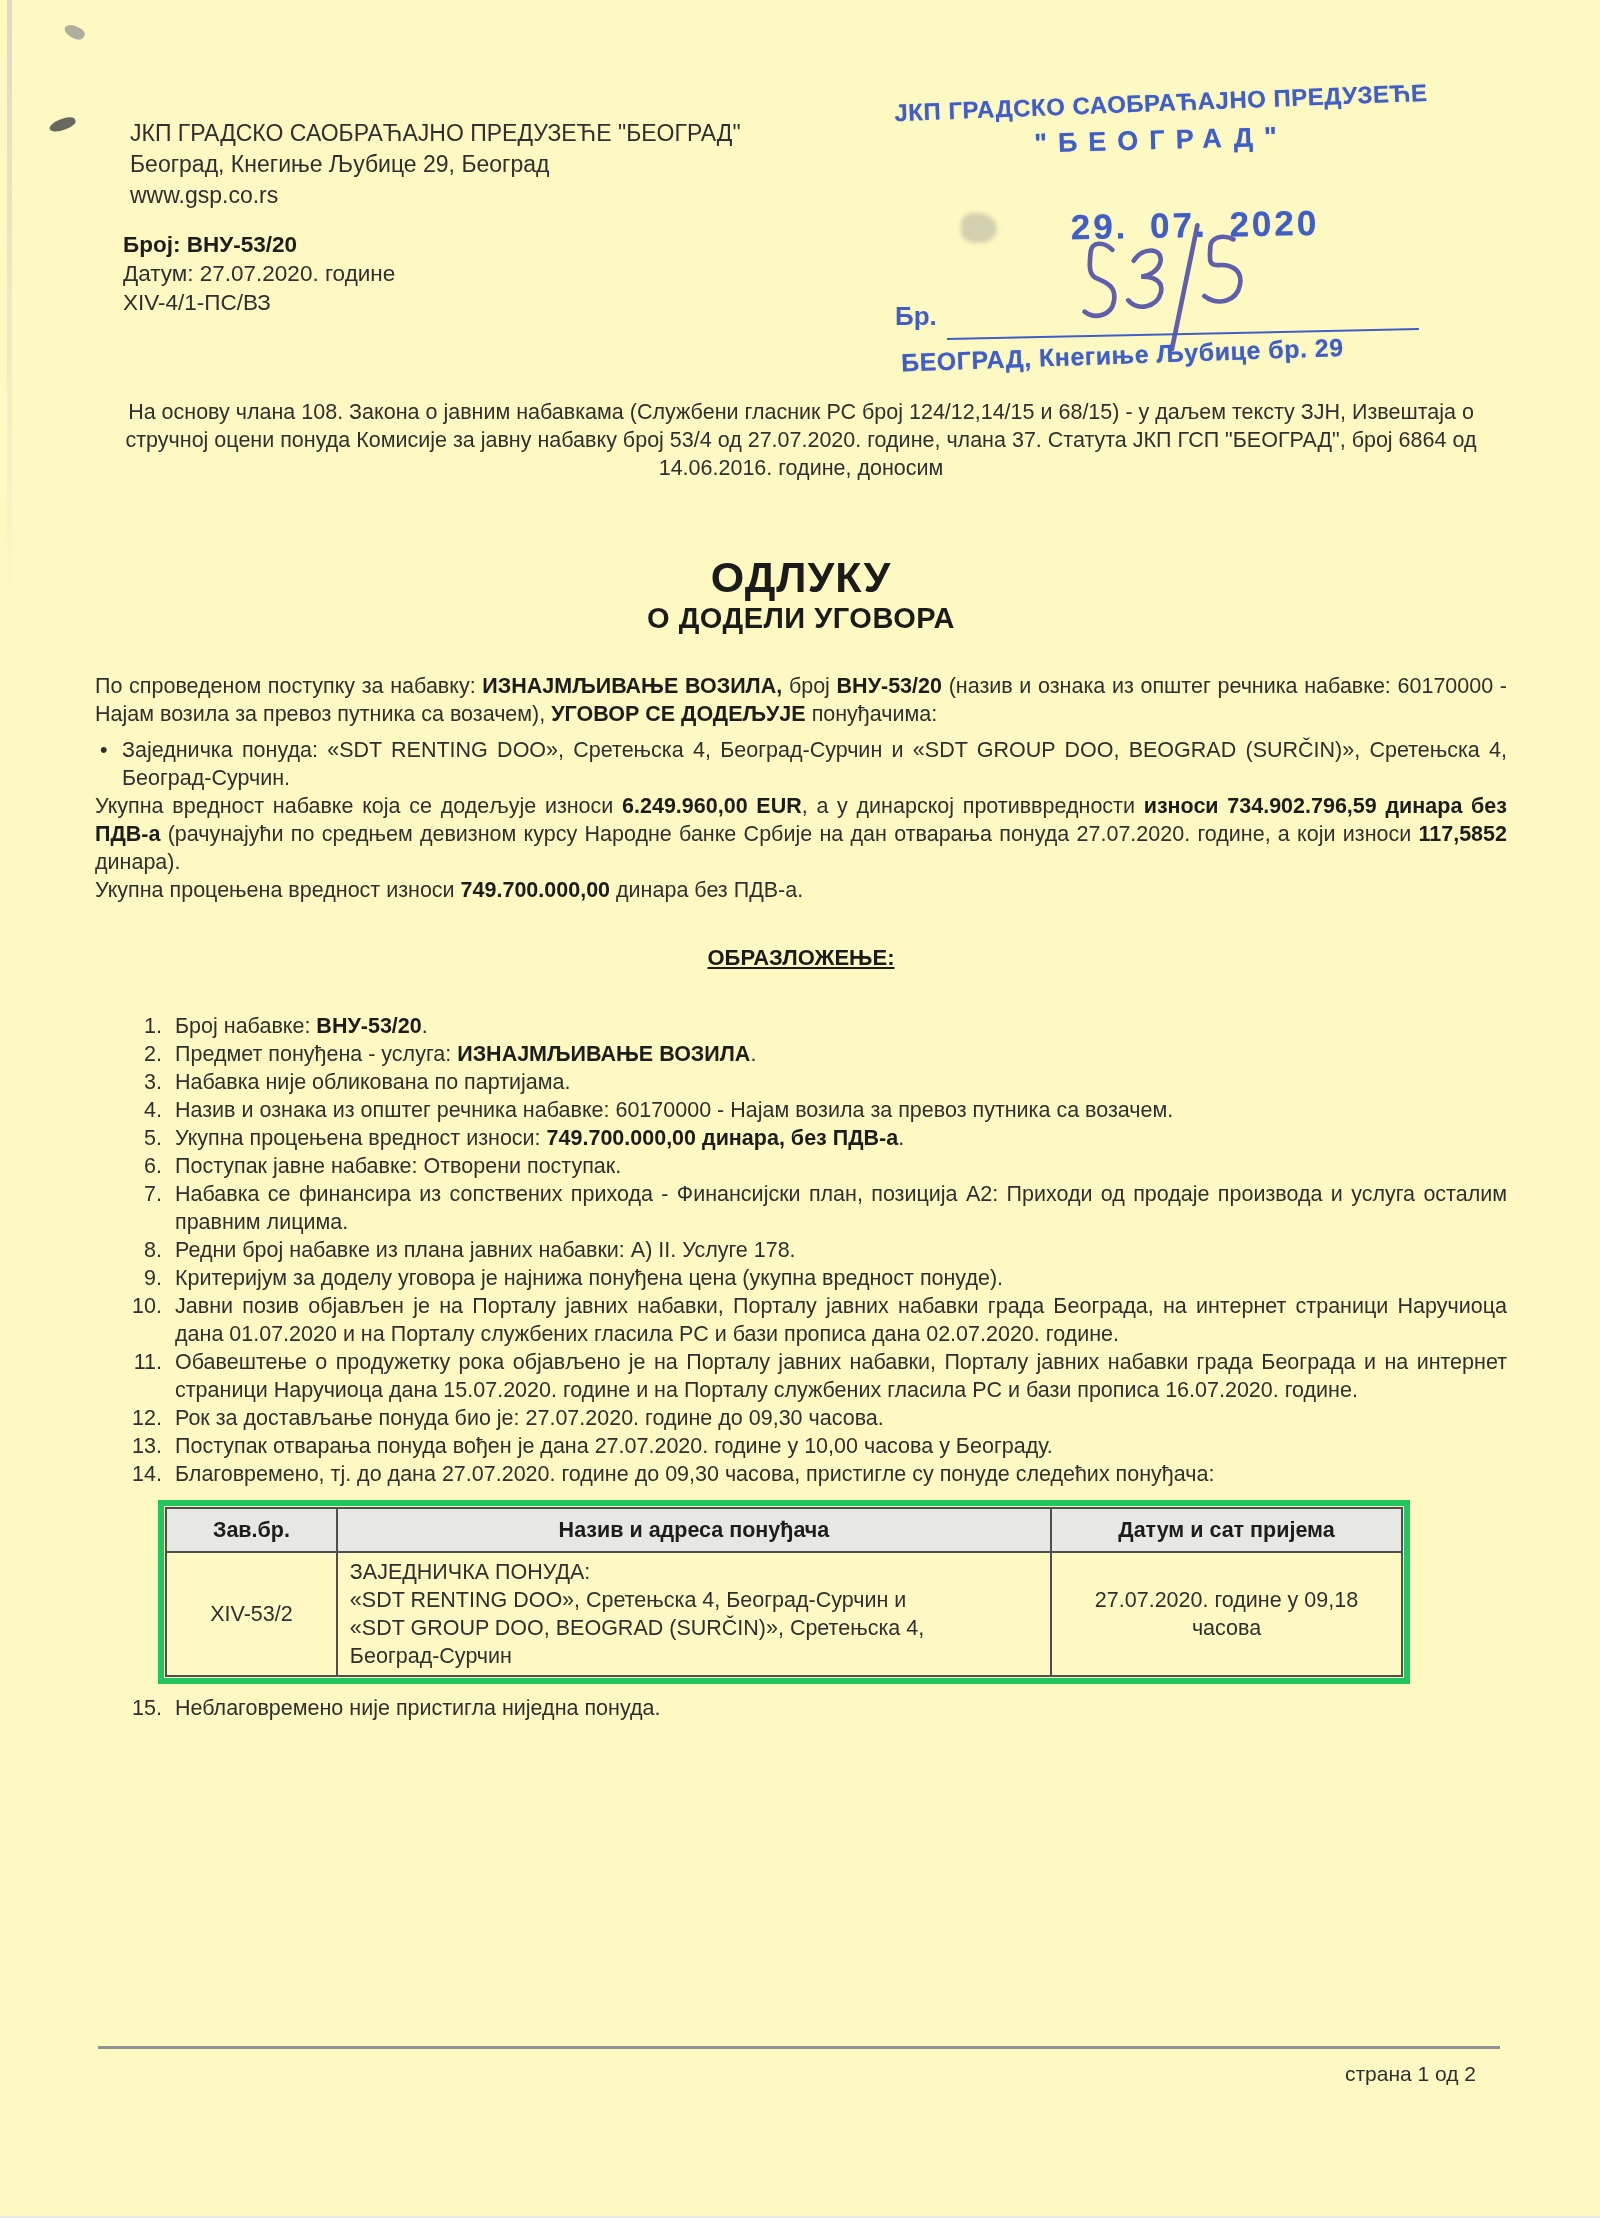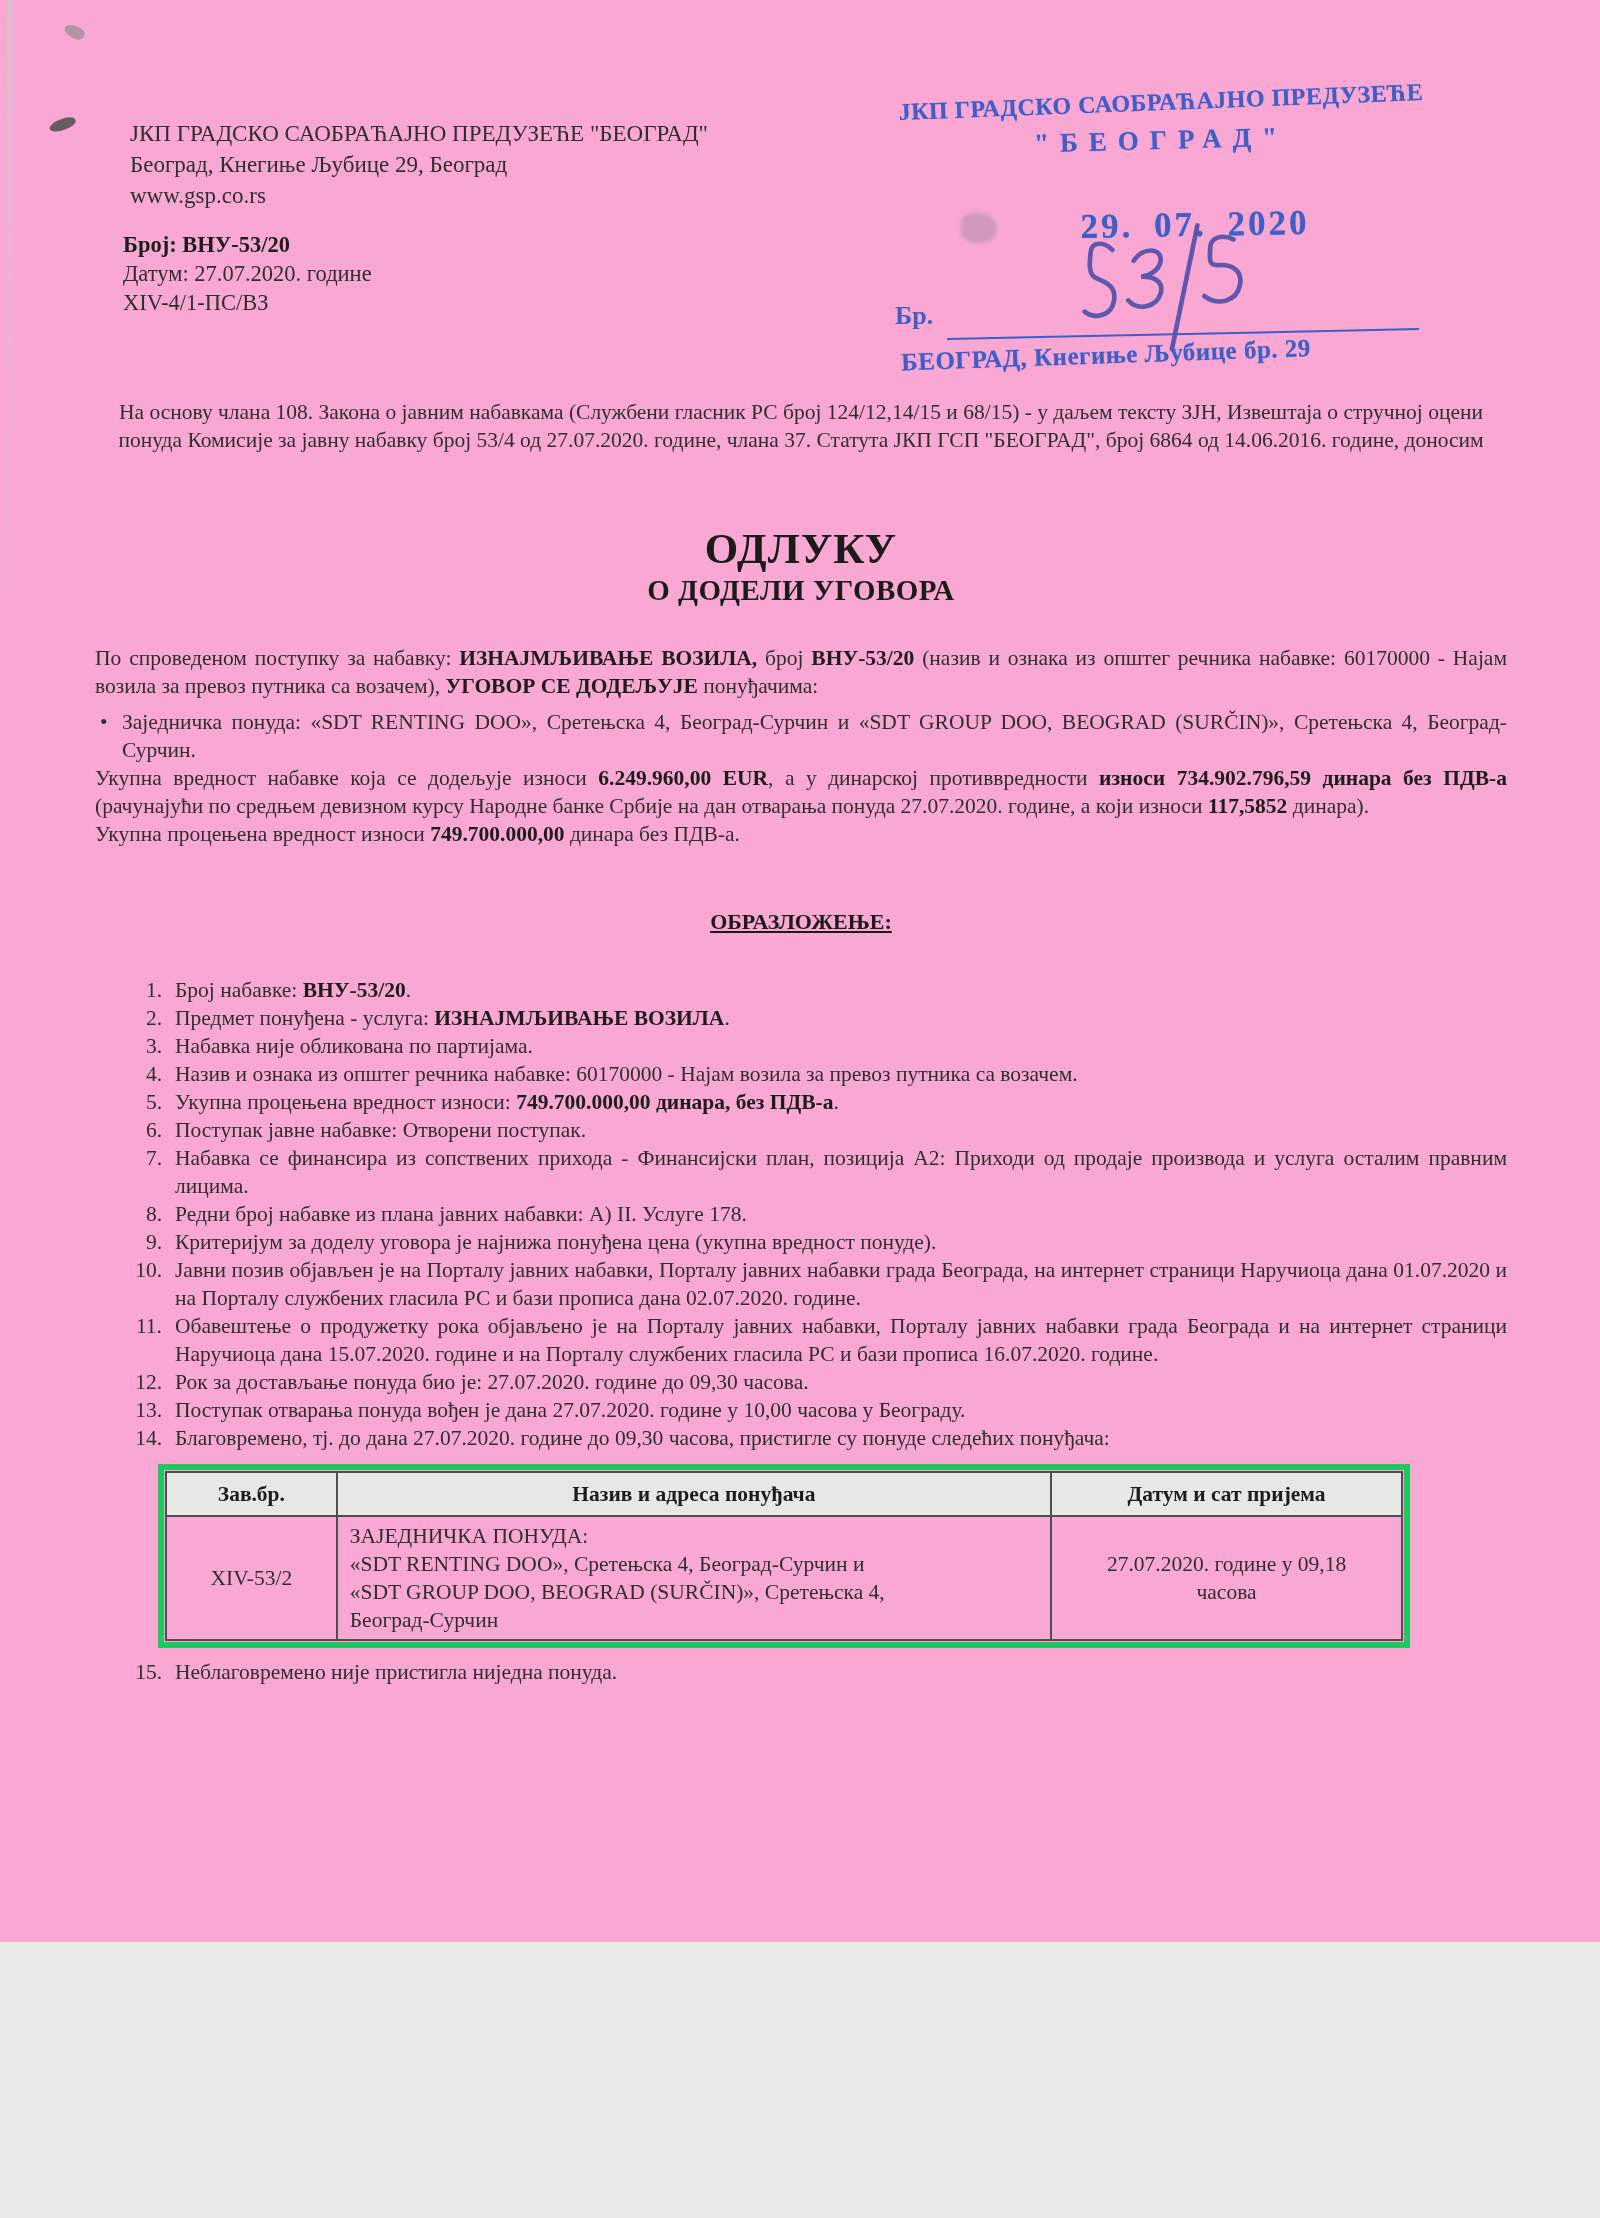--- a/index.html
+++ b/index.html
@@ -1,19 +1,19 @@
 <!DOCTYPE html>
 <html><head>
 <meta charset="utf-8">
 <style>
   html,body{margin:0;padding:0;background:#e9e9e9;}
   .page{
-    position:relative; width:1600px; height:1942px; margin:0 auto;
-    background:#f9a8d4; overflow:hidden;
-    font-family:Liberation Serif, serif; color:#2f2f2f;
+    position:relative; width:1600px; height:2216px; margin:0 auto;
+    background:#fef9c3; overflow:hidden;
+    font-family:Liberation Sans, sans-serif; color:#2f2f2f;
   }
   
   .edge{position:absolute;left:7px;top:0;width:5px;height:620px;
     background:linear-gradient(#c9c9c9, rgba(201,201,201,0));opacity:.65;}
   .sm1{position:absolute;left:64px;top:26px;width:21px;height:12px;background:#8f8f8f;
     border-radius:60% 40% 50% 55%;transform:rotate(28deg);opacity:.7;}
   .sm2{position:absolute;left:49px;top:119px;width:27px;height:11px;background:#4f4f4f;
     border-radius:50% 55% 40% 60%;transform:rotate(-22deg);opacity:.85;}
 
   
@@ -44,21 +44,21 @@
   
   .main{position:absolute;left:95px;top:398px;width:1412px;font-size:21.5px;line-height:28px;}
   .intro{text-align:center;}
   .title-main{margin-top:72px;text-align:center;font-weight:bold;font-size:43px;line-height:46px;
     letter-spacing:1px;color:#1b1b1b;}
   .title-sub{text-align:center;font-weight:bold;font-size:29px;line-height:36px;letter-spacing:.5px;color:#1b1b1b;}
   .p1{margin-top:36px;text-align:justify;}
   .bullet-row{margin-top:8px;position:relative;padding-left:27px;text-align:justify;}
   .bullet-dot{position:absolute;left:5px;top:0;}
   .p2,.p3{text-align:justify;}
-  .heading-obr{margin-top:60px;text-align:center;font-weight:bold;font-size:22px;
+  .heading-obr{margin-top:40px;text-align:center;font-weight:bold;font-size:22px;
     text-decoration:underline;color:#1b1b1b;}
   .list{margin-top:40px;}
   .li{display:flex;padding-left:34px;}
   .li .num{flex:0 0 46px;text-align:right;padding-right:13px;box-sizing:border-box;}
   .li .txt{flex:1;text-align:justify;}
   .b{font-weight:bold;color:#1d1d1d;}
 
   
   .table-wrap{margin-top:12px;margin-left:63px;width:1252px;border:6px solid #22c55e;padding:1px;box-sizing:border-box;}
   table{width:100%;border-collapse:collapse;font-size:21.5px;color:#2f2f2f;}

